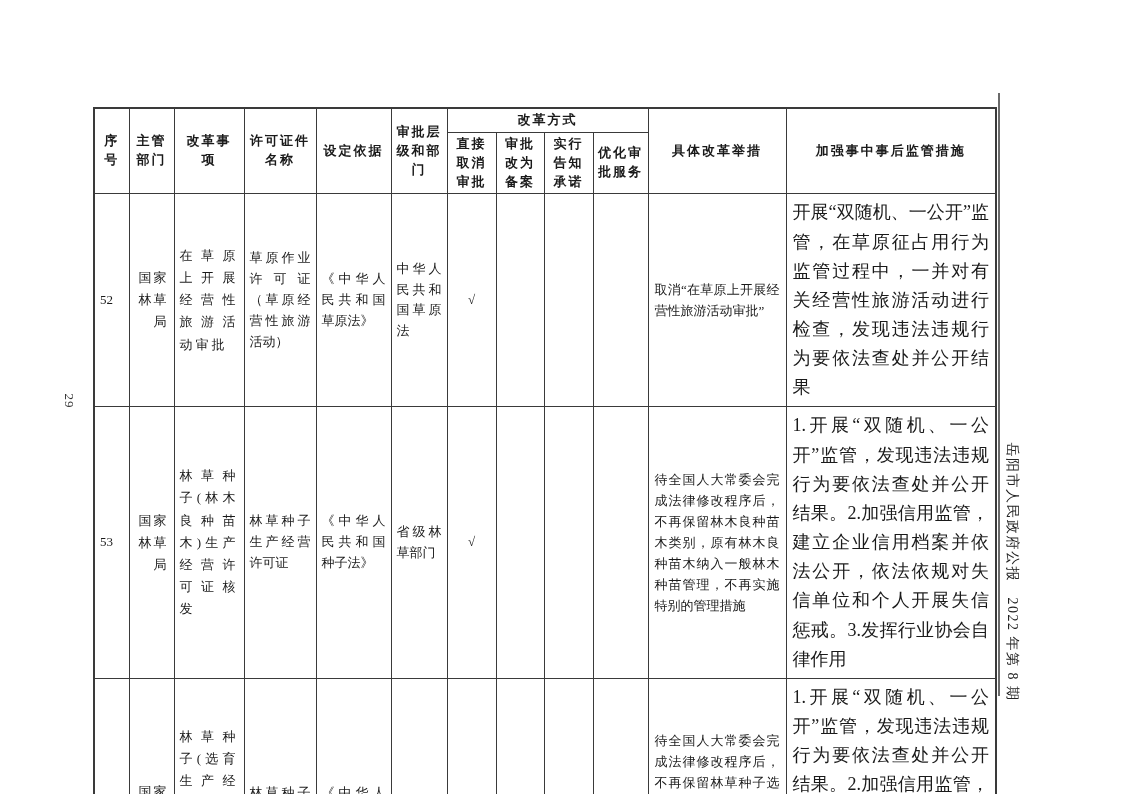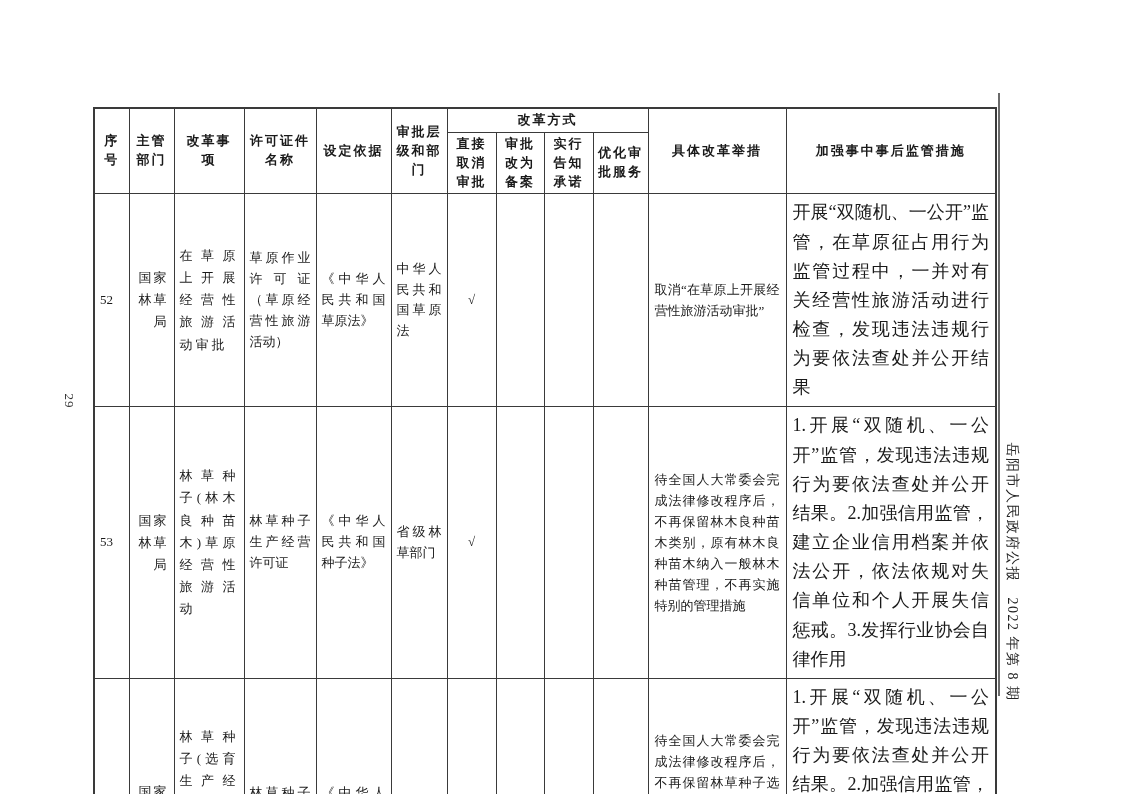--- a/index.html
+++ b/index.html
@@ -110,21 +110,21 @@
       <td class="check">√</td>
       <td class="check"></td>
       <td class="check"></td>
       <td class="check"></td>
       <td class="longtext">取消“在草原上开展经营性旅游活动审批”</td>
       <td class="longtext supervision">开展“双随机、一公开”监管，在草原征占用行为监管过程中，一并对有关经营性旅游活动进行检查，发现违法违规行为要依法查处并公开结果</td>
     </tr>
     <tr class="brow2">
       <td class="c">53</td>
       <td class="dept">国家林草局</td>
-      <td class="item">林草种子(林木良种苗木)草原经营性旅游活动</td>
+      <td class="item">林草种子(林木良种苗木)生产经营许可证核发</td>
       <td class="j">林草种子生产经营许可证</td>
       <td class="j">《中华人民共和国种子法》</td>
       <td class="j">省级林草部门</td>
       <td class="check">√</td>
       <td class="check"></td>
       <td class="check"></td>
       <td class="check"></td>
       <td class="longtext">待全国人大常委会完成法律修改程序后，不再保留林木良种苗木类别，原有林木良种苗木纳入一般林木种苗管理，不再实施特别的管理措施</td>
       <td class="longtext supervision">1.开展“双随机、一公开”监管，发现违法违规行为要依法查处并公开结果。2.加强信用监管，建立企业信用档案并依法公开，依法依规对失信单位和个人开展失信惩戒。3.发挥行业协会自律作用</td>
     </tr>

